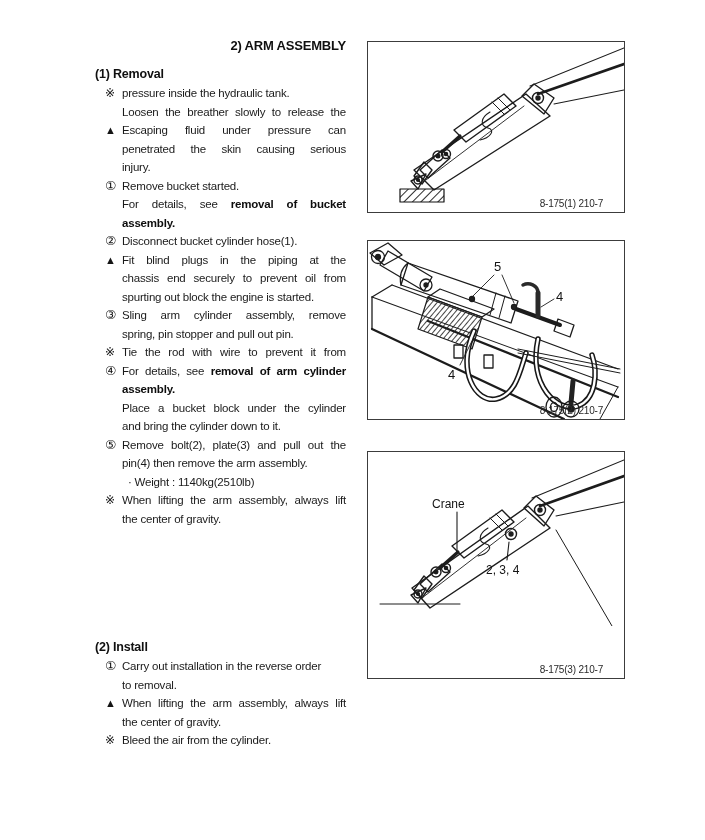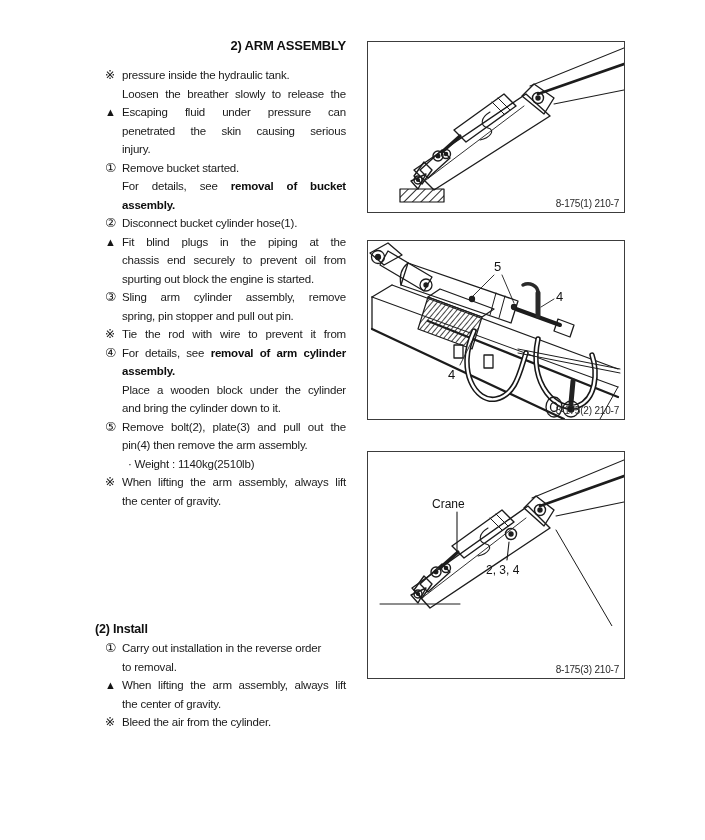--- a/index.html
+++ b/index.html
@@ -16,36 +16,37 @@
   .marker.circ{font-size:12.5px;}
   .lines{flex:1 1 auto;width:224px;min-width:0;}
   .line{font-size:11.5px;line-height:18.5px;letter-spacing:-0.2px;white-space:nowrap;color:#1a1a1a;}
   .line b{font-weight:bold;color:#0d0d0d;}
   .line.j{text-align:justify;text-align-last:justify;}
   .line.ind{padding-left:6px;}
   .install-sec{margin-top:111px;}
   
   .fig{position:absolute;left:367px;width:258px;border:1px solid #3c3c3c;background:#fff;box-sizing:border-box;}
   .fig svg{display:block;}
-  .fig-caption{position:absolute;right:5px;bottom:3px;font-size:10px;color:#2a2a2a;letter-spacing:-0.2px;}
+  .fig-caption{position:absolute;right:21px;bottom:3px;font-size:10px;color:#2a2a2a;letter-spacing:-0.2px;}
   #fig1{top:41px;height:172px;}
   #fig2{top:240px;height:180px;}
   #fig3{top:451px;height:228px;}
   .lbl{font-size:13px;fill:#141414;font-family:"Liberation Sans","DejaVu Sans",sans-serif;}
   .lbl-s{font-size:12px;fill:#141414;font-family:"Liberation Sans","DejaVu Sans",sans-serif;}
 </style>
 </head>
 <body>
 
 <div class="page">
 
   <div class="text-col">
     <h1 class="doc-title">2) ARM ASSEMBLY</h1>
 
     <section>
+      <h2 class="sec-heading">(1) Removal</h2>
       <div class="items" id="items-0">
           <div class="item">
             <span class="marker">※</span>
             <div class="lines">
               <div class="line"><span>pressure inside the hydraulic tank.</span></div>
               <div class="line j"><span>Loosen the breather slowly to release the</span></div>
             </div>
           </div>
           <div class="item">
             <span class="marker warn">▲</span>
@@ -88,21 +89,21 @@
             <span class="marker">※</span>
             <div class="lines">
               <div class="line j"><span>Tie the rod with wire to prevent it from</span></div>
             </div>
           </div>
           <div class="item">
             <span class="marker circ">④</span>
             <div class="lines">
               <div class="line j"><span>For details, see </span><b>removal of arm cylinder</b></div>
               <div class="line"><b>assembly.</b></div>
-              <div class="line j"><span>Place a wooden block under the cylinder</span></div>
+              <div class="line j"><span>Place a bucket block under the cylinder</span></div>
               <div class="line"><span>and bring the cylinder down to it.</span></div>
             </div>
           </div>
           <div class="item">
             <span class="marker circ">⑤</span>
             <div class="lines">
               <div class="line j"><span>Remove bolt(2), plate(3) and pull out the</span></div>
               <div class="line"><span>pin(4) then remove the arm assembly.</span></div>
               <div class="line ind"><span>· Weight : 1140kg(2510lb)</span></div>
             </div>

